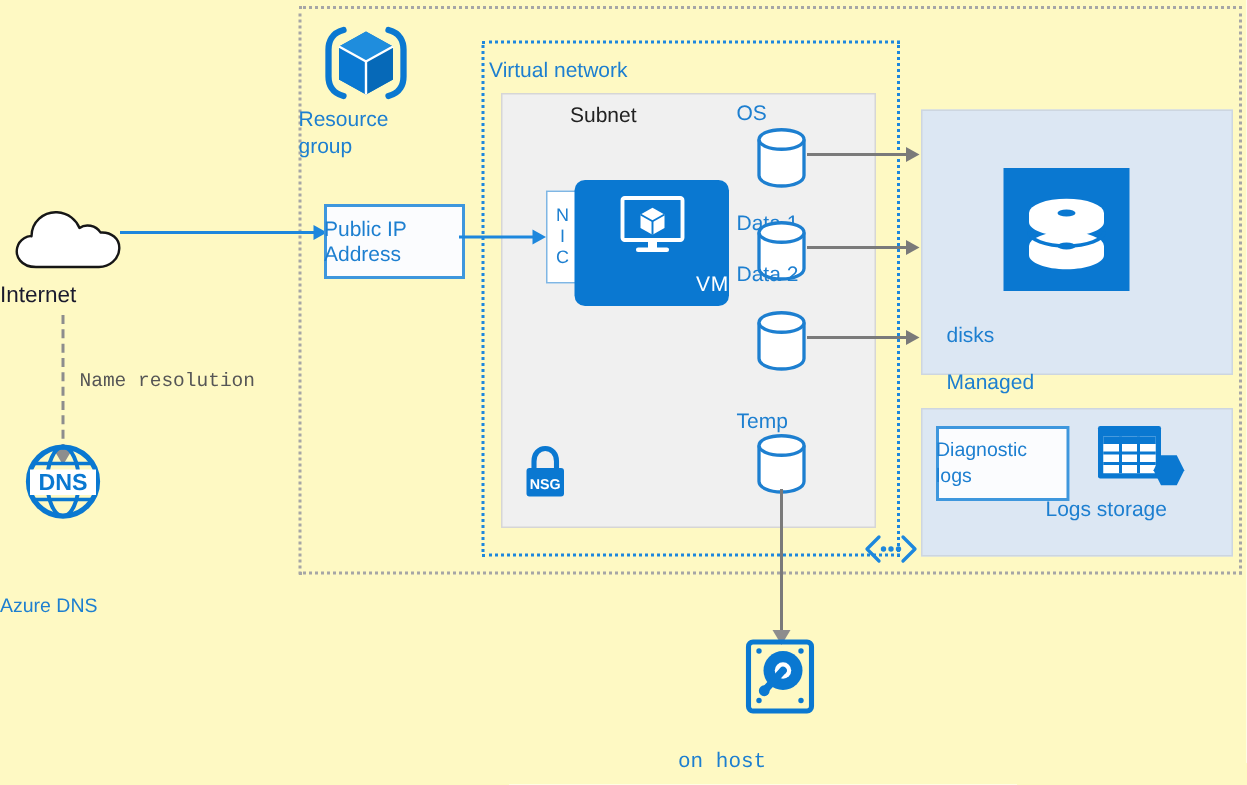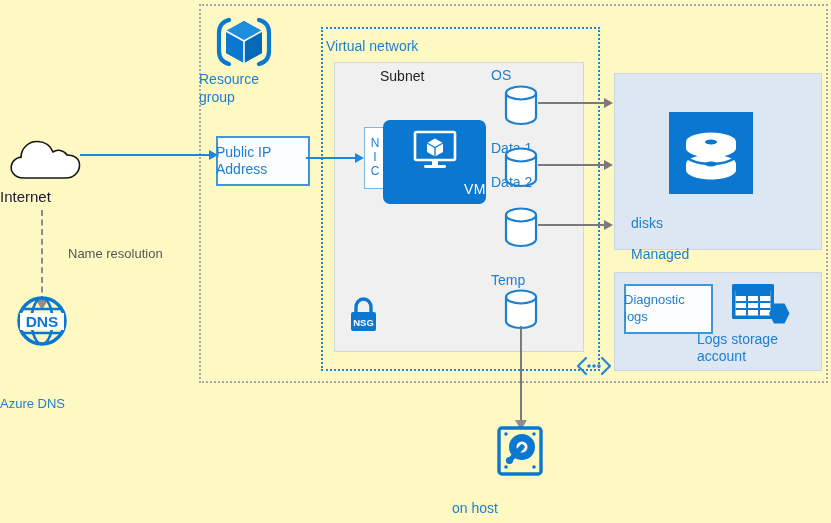--- a/index.html
+++ b/index.html
@@ -140,21 +140,21 @@
                C71 35 65 40 58 40 Z" fill="#ffffff" stroke="#161616" stroke-width="1.6" stroke-linejoin="round"></path>
     </svg>
   </div>
   <div class="lbl fs15 lbl-dark" style="left:0px; top:188px; width:92px;">Internet</div>
 
   <div class="abs h-line-blue" style="left:80px; top:154px; width:130px;"></div>
   <div class="abs arrow-right-blue" style="left:209px; top:150px;"></div>
 
   <div class="abs v-line-dash" style="left:41px; top:210px; height:92px;"></div>
   <div class="abs arrow-down-gray" style="left:36px; top:300px;"></div>
-  <div class="lbl fs13 lbl-gray" style="left:68px; top:246px; text-align:center;">Name resolution</div>
+  <div class="lbl fs13 lbl-gray" style="left:53px; top:246px; text-align:center;font-family:Liberation Mono, monospace;">Name resolution</div>
 
   <div class="abs" style="left:16px; top:295px; width:52px; height:52px;">
     <svg width="52" height="52" viewBox="0 0 52 52">
       <circle cx="26" cy="26" r="23" fill="none" stroke="#0a78d1" stroke-width="3.5"></circle>
       <ellipse cx="26" cy="26" rx="10.5" ry="23" fill="none" stroke="#0a78d1" stroke-width="2.6"></ellipse>
       <line x1="3" y1="26" x2="49" y2="26" stroke="#0a78d1" stroke-width="2.6"></line>
       <line x1="7" y1="14" x2="45" y2="14" stroke="#0a78d1" stroke-width="2.4"></line>
       <line x1="7" y1="38" x2="45" y2="38" stroke="#0a78d1" stroke-width="2.4"></line>
       <rect x="4" y="18" width="44" height="17" fill="#ffffff"></rect>
       <text x="26" y="31.5" text-anchor="middle" font-family="Liberation Sans, sans-serif" font-size="15.5" font-weight="bold" fill="#0a78d1">DNS</text>
@@ -292,31 +292,30 @@
       <rect x="5.5" y="9" width="35" height="24.5" fill="#ffffff"></rect>
       <rect x="5.5" y="9" width="35" height="5" fill="#0a78d1"></rect>
       <line x1="17" y1="9" x2="17" y2="33.5" stroke="#0a78d1" stroke-width="2"></line>
       <line x1="29" y1="9" x2="29" y2="33.5" stroke="#0a78d1" stroke-width="2"></line>
       <line x1="5.5" y1="20" x2="40.5" y2="20" stroke="#0a78d1" stroke-width="2"></line>
       <line x1="5.5" y1="27" x2="40.5" y2="27" stroke="#0a78d1" stroke-width="2"></line>
       <path d="M44 21.5 L54.5 21.5 L59.5 31.5 L54.5 41.5 L44 41.5 L39 31.5 Z" fill="#0a78d1"></path>
     </svg>
   </div>
   <div class="lbl fs14 lbl-blue" style="left:697px; top:331px; width:128px;">Logs storage</div>
-  <div class="lbl fs14 lbl-blue" style="left:697px; top:348px; width:128px;">account</div>
 
   <div class="abs" style="left:497px; top:426px; width:46px; height:50px;">
     <svg width="46" height="50" viewBox="0 0 46 50">
       <rect x="2" y="2" width="42" height="46" rx="3" fill="none" stroke="#0a78d1" stroke-width="3.4"></rect>
       <circle cx="25" cy="21" r="13" fill="#0a78d1"></circle>
       <circle cx="25" cy="21" r="5.5" fill="#ffffff"></circle>
       <circle cx="25" cy="21" r="2.4" fill="#0a78d1"></circle>
       <path d="M25 21 L13 34" stroke="#0a78d1" stroke-width="5" stroke-linecap="round"></path>
       <circle cx="12.5" cy="34.5" r="3.6" fill="#0a78d1"></circle>
       <circle cx="9" cy="8" r="1.8" fill="#0a78d1"></circle>
       <circle cx="37" cy="8" r="1.8" fill="#0a78d1"></circle>
       <circle cx="9" cy="41" r="1.8" fill="#0a78d1"></circle>
       <circle cx="37" cy="41" r="1.8" fill="#0a78d1"></circle>
     </svg>
   </div>
-  <div class="lbl fs14 lbl-blue" style="left:452px; top:500px; width:136px;">on host</div>
+  <div class="lbl fs14 lbl-blue" style="left:452px; top:500px; width:136px;font-family:Liberation Mono, monospace;">on host</div>
 
 </div>
 
 </body></html>

